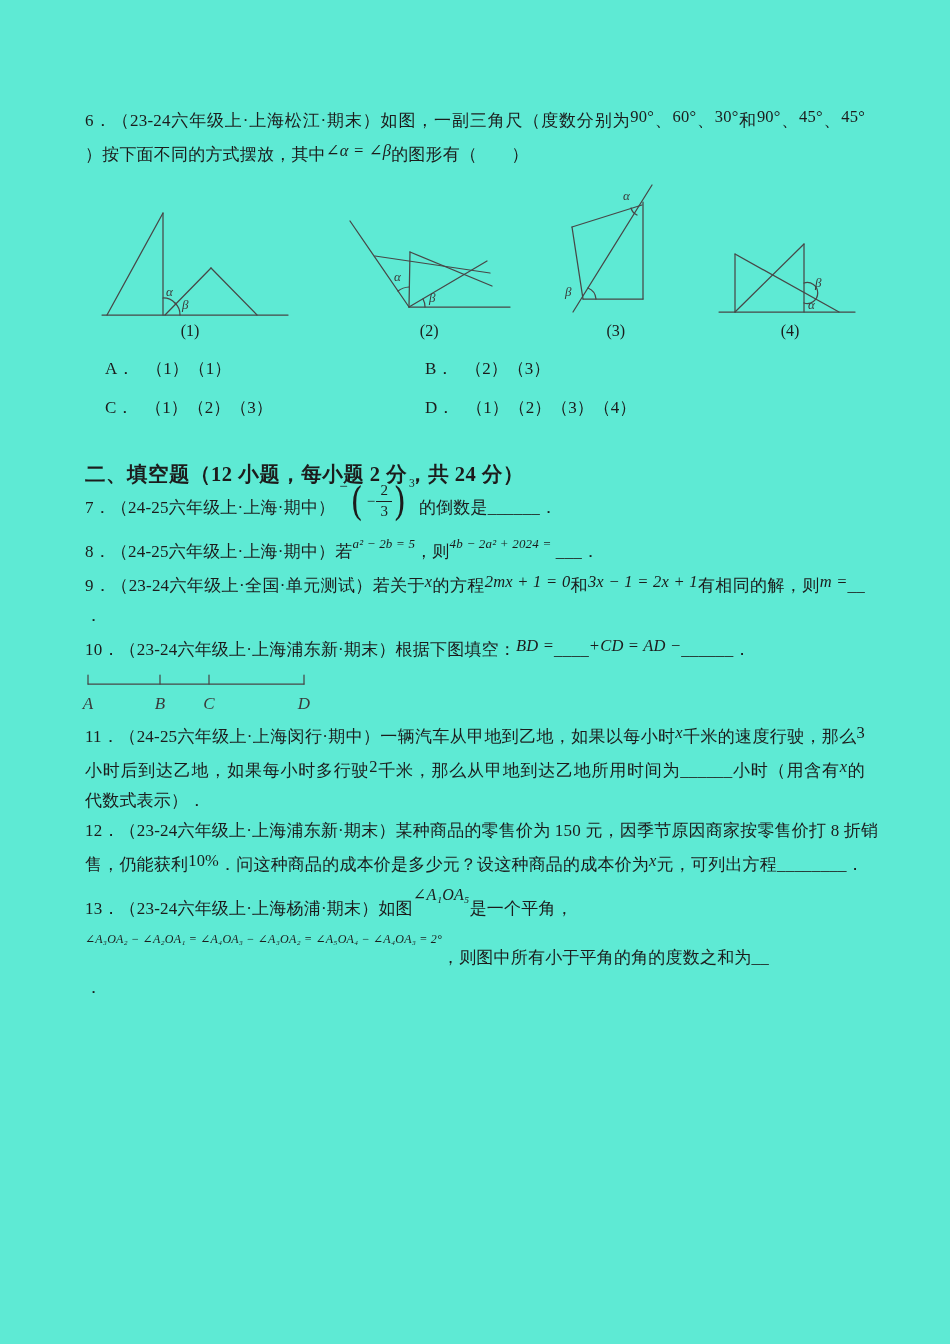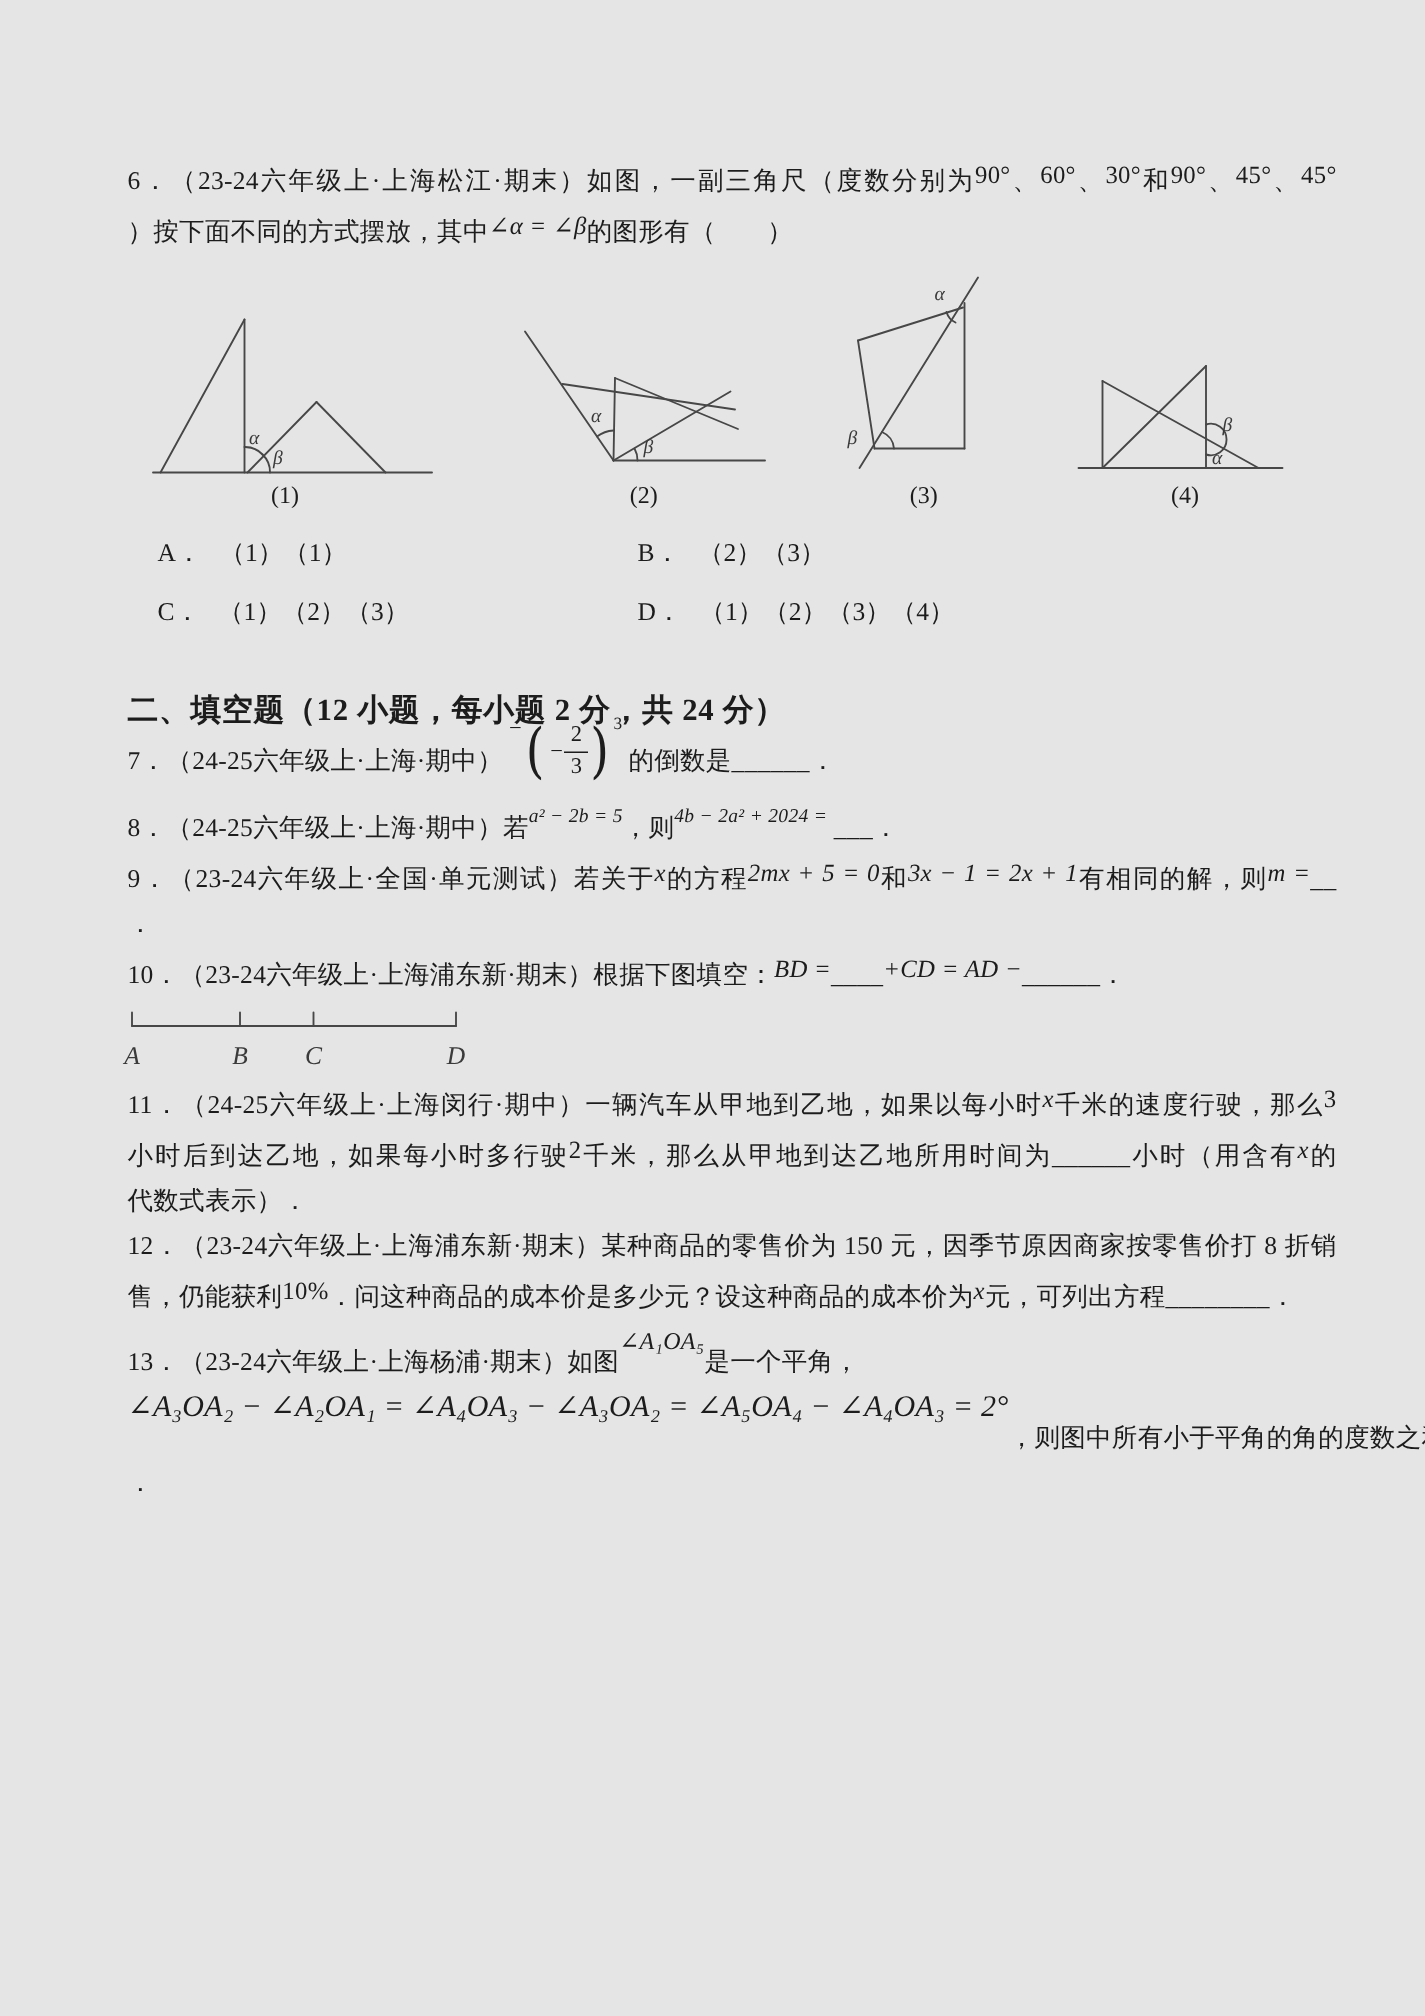--- a/index.html
+++ b/index.html
@@ -1,30 +1,30 @@
 <!DOCTYPE html>
 <html><head>
 <meta charset="utf-8">
 <style>
   html,body { margin:0; padding:0; background:#ffffff; }
   .page {
     position:relative; width:950px; height:1344px; box-sizing:border-box;
-    padding:102px 59px 0 85px; background:#e5e5e5; color:#1c1c1c;
+    padding:102px 85px 0 85px; background:#5eead4; color:#1c1c1c;
     font-family:"Liberation Serif","DejaVu Serif",serif; font-size:17px;
     overflow:hidden;
   }
   p.line { margin:0; line-height:30px; letter-spacing:0.2px; white-space:nowrap; }
   .jl { text-align:justify; text-align-last:justify; }
   .seg-t { }
   .seg-m  { font-family:"Liberation Serif","DejaVu Serif",serif; }
   .seg-mi { font-family:"Liberation Serif","DejaVu Serif",serif; font-style:italic; }
   .u1 { vertical-align:4px; font-size:16.5px; }
   .u2 { vertical-align:9px; font-size:13px; }
   .u3 { vertical-align:14px; font-size:16px; }
-  .u4 { vertical-align:20px; font-size:20px; }
+  .u4 { vertical-align:20px; font-size:12px; }
 
   
   .figrow { display:flex; justify-content:space-between; align-items:flex-end;
             margin:14px 0 4px 0; width:780px; }
   .figbox { display:flex; flex-direction:column; align-items:center; }
   .figbox svg { display:block; }
   .figcap { font-size:16px; margin-top:3px; font-family:"Liberation Serif","DejaVu Serif",serif; }
   .figstroke { stroke:#474747; stroke-width:1.25; fill:none; stroke-linecap:round; }
   .figlabel { font-family:"Liberation Serif","DejaVu Serif",serif; font-style:italic;
               font-size:13px; fill:#3a3a3a; }
@@ -163,21 +163,21 @@
           <span class="fexp">3</span>
         </span><span><span class="seg-t">的倒数是______．</span></span>
     </p>
   </section>
 
   <section>
     <p class="line mt22"><span class="seg-t">8．（24-25六年级上·上海·期中）若</span><span class="seg-mi u2">a² − 2b = 5</span><span class="seg-t">，则</span><span class="seg-mi u2">4b − 2a² + 2024 =</span><span class="seg-t"> ___．</span></p>
   </section>
 
   <section>
-    <p class="line jl mt24"><span class="seg-t">9．（23-24六年级上·全国·单元测试）若关于</span><span class="seg-mi u1">x</span><span class="seg-t">的方程</span><span class="seg-mi u1">2mx + 5 = 0</span><span class="seg-t">和</span><span class="seg-mi u1">3x − 1 = 2x + 1</span><span class="seg-t">有相同的解，则</span><span class="seg-mi u1">m =</span><span class="seg-t">__</span></p>
+    <p class="line jl mt24"><span class="seg-t">9．（23-24六年级上·全国·单元测试）若关于</span><span class="seg-mi u1">x</span><span class="seg-t">的方程</span><span class="seg-mi u1">2mx + 1 = 0</span><span class="seg-t">和</span><span class="seg-mi u1">3x − 1 = 2x + 1</span><span class="seg-t">有相同的解，则</span><span class="seg-mi u1">m =</span><span class="seg-t">__</span></p>
     <p class="line mt12"><span class="seg-t">．</span></p>
   </section>
 
   <section>
     <p class="line mt8"><span class="seg-t">10．（23-24六年级上·上海浦东新·期末）根据下图填空：</span><span class="seg-mi u1">BD =</span><span class="seg-t">____</span><span class="seg-mi u1">+CD = AD −</span><span class="seg-t">______．</span></p>
     <svg class="diagram" width="235" height="42" viewBox="0 0 235 42">
       <line class="figstroke" x1="7" y1="13" x2="223" y2="13"></line>
       <line class="figstroke" x1="7" y1="4" x2="7" y2="13"></line>
       <line class="figstroke" x1="79" y1="4" x2="79" y2="13"></line>
       <line class="figstroke" x1="128" y1="4" x2="128" y2="13"></line>

